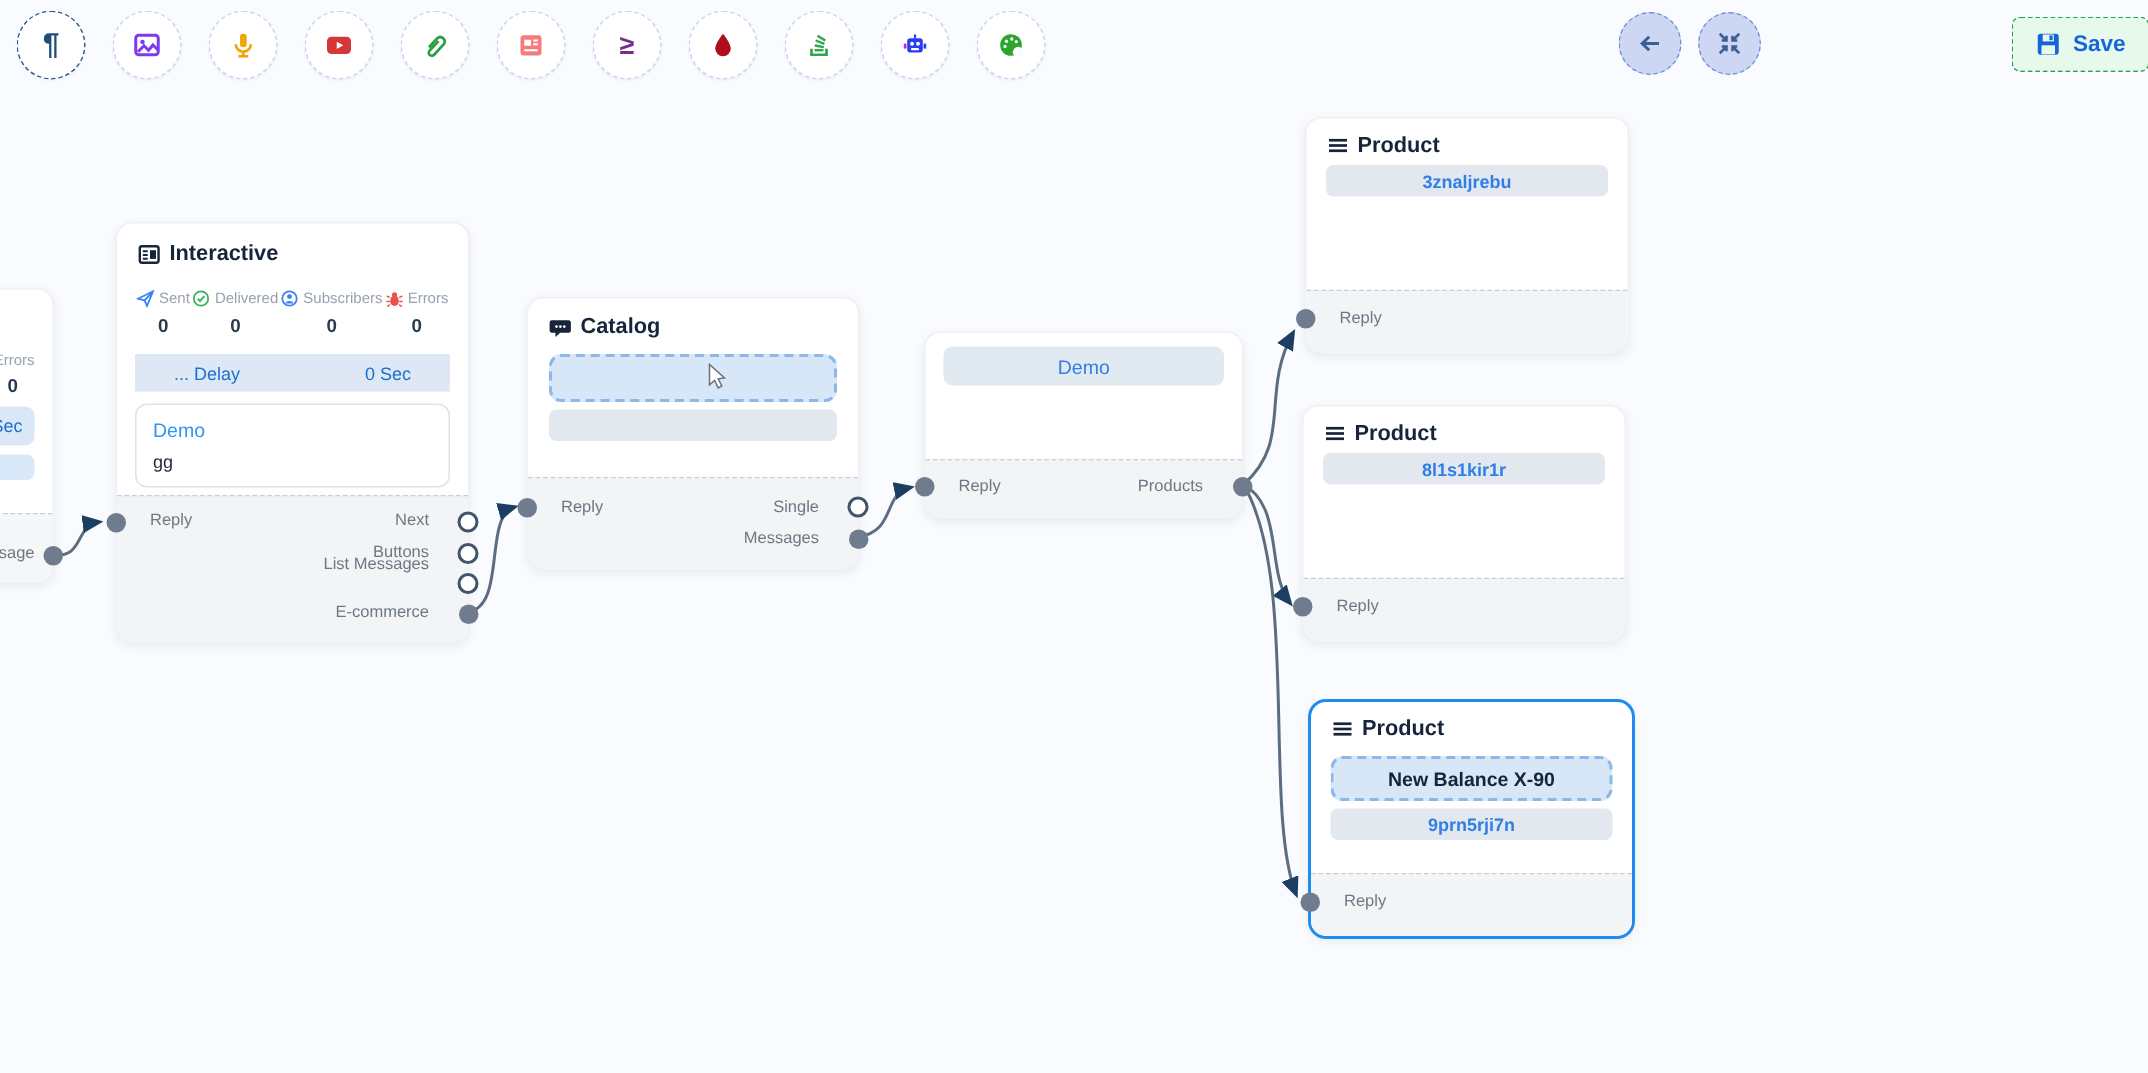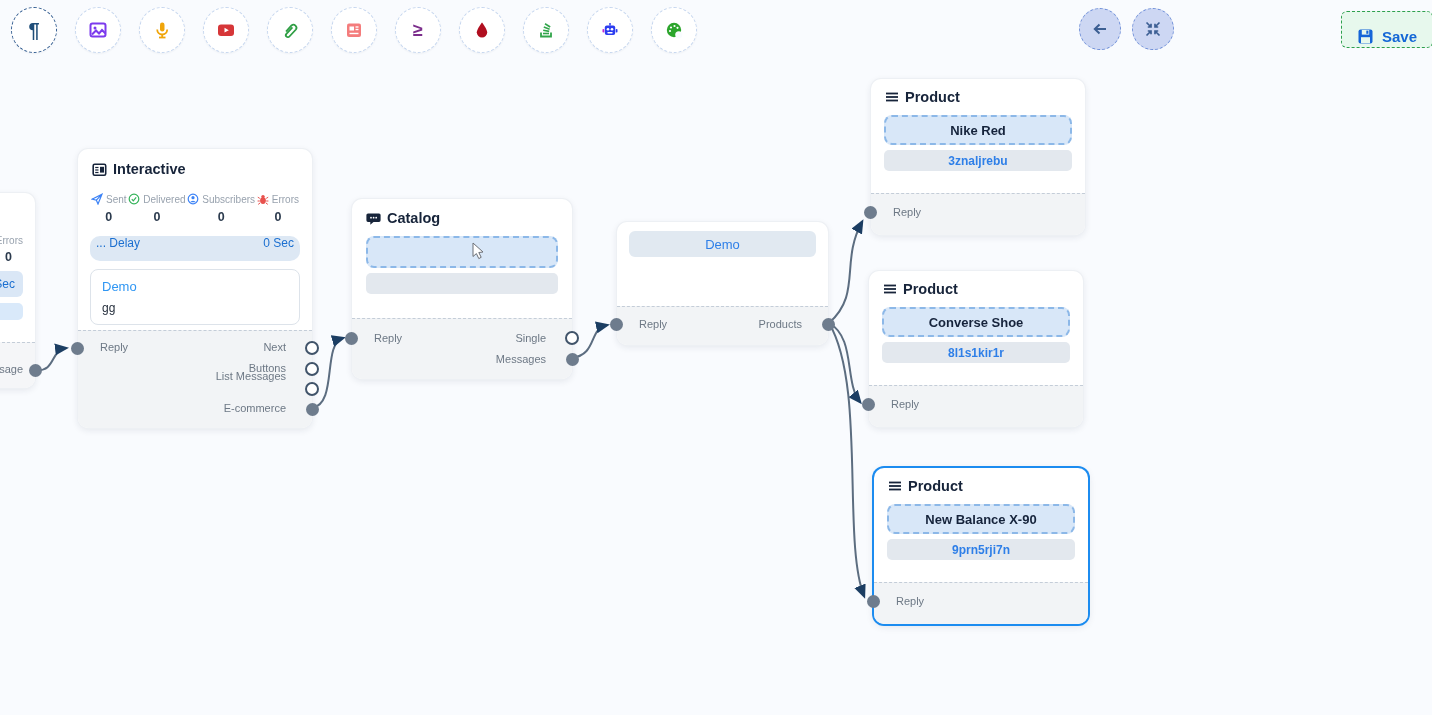--- a/index.html
+++ b/index.html
@@ -25,23 +25,23 @@
   .tb-btn.active { border-color:#2f5a8f; }
   .tb-glyph { font-size:20px; font-weight:bold; line-height:1; }
 
   .circle-btn {
     position:absolute; top:8px; width:42px; height:42px; border-radius:50%;
     background:#cdd7f3; border:1.6px dashed #6f8fd8;
     display:flex; align-items:center; justify-content:center; z-index:6; cursor:pointer;
   }
 
   .save-btn {
-    position:absolute; left:1341px; top:11px; height:37px; padding:16px 15px;
+    position:absolute; left:1341px; top:11px; height:37px; padding:4px 15px;
     background:#e7f8ed; border:1.6px dashed #2ea04d; border-radius:6px;
-    display:flex; gap:8px; z-index:6; cursor:pointer;
+    display:flex; align-items:center; gap:8px; z-index:6; cursor:pointer;
     color:#1467d6; font-size:15px; font-weight:bold;
   }
   .share-partial {
     position:absolute; left:1359px; top:11px; width:54px; height:37px;
     border:1.6px dashed #2ea04d; border-right:none; border-radius:6px 0 0 6px;
     background:linear-gradient(90deg, rgba(231,248,237,0) 0%, #dff5e6 70%);
     overflow:hidden; z-index:5;
   }
   .share-partial span {
     position:absolute; right:3px; top:9px; color:#1467d6; font-size:15px; font-weight:bold;
@@ -65,22 +65,22 @@
   .handle { position:absolute; width:13px; height:13px; border-radius:50%; background:#6e7c8d; z-index:4; }
   .handle.open { background:#ffffff; border:2px solid #41546a; width:14px; height:14px; }
 
   
   #node-interactive { left:78px; top:149px; width:234px; height:279px; }
   .stats { display:flex; justify-content:space-between; padding:16px 13px 0 13px; }
   .stat { text-align:center; }
   .stat-top { display:flex; align-items:center; gap:3px; font-size:10px; color:#98a2ae; }
   .stat-val { margin-top:5px; font-size:12.5px; color:#2b3a4d; font-weight:bold; }
   .delay-row {
-    margin:12px 12px 0 12px; height:25px; background:#dde8f4; border-radius:10px;
-    display:flex; align-items:flex-start; justify-content:space-between; padding:0 6px;
+    margin:12px 12px 0 12px; height:25px; background:#dde8f4; border-radius:0;
+    display:flex; align-items:center; justify-content:space-between; padding:0 26px;
     font-size:12px; color:#1b6fd0;
   }
   .msg-box {
     margin:8px 12px 0 12px; border:1px solid #dde3ea; border-radius:8px; padding:9px 11px;
   }
   .msg-title { color:#2f96f3; font-size:13px; }
   .msg-body { margin-top:7px; color:#1f2937; font-size:12px; }
   #node-interactive .node-footer { height:98px; }
 
   
@@ -387,44 +387,38 @@
 
 <div class="node product-node" id="node-product-0">
   <div class="node-title" style="padding-top:10px;">
     <svg width="14" height="14">
       <rect x="1" y="2.6" width="12" height="1.8" fill="#17243a"></rect>
         <rect x="1" y="6.1" width="12" height="1.8" fill="#17243a"></rect>
         <rect x="1" y="9.6" width="12" height="1.8" fill="#17243a"></rect>
     </svg>
     <span>Product</span>
   </div>
-  <div class="dashed-box">
-    <span>Nike Red</span>
-  </div>
   <div class="gray-box">
     <span>3znaljrebu</span>
   </div>
   <div class="node-footer">
     <span class="f-label" style="left:22px; top:12px;">Reply</span>
     <span class="handle" style="left:-7px; top:12px;"></span>
   </div>
 </div>
 
 <div class="node product-node" id="node-product-1">
   <div class="node-title" style="padding-top:10px;">
     <svg width="14" height="14">
       <rect x="1" y="2.6" width="12" height="1.8" fill="#17243a"></rect>
         <rect x="1" y="6.1" width="12" height="1.8" fill="#17243a"></rect>
         <rect x="1" y="9.6" width="12" height="1.8" fill="#17243a"></rect>
     </svg>
     <span>Product</span>
   </div>
-  <div class="dashed-box">
-    <span>Converse Shoe</span>
-  </div>
   <div class="gray-box">
     <span>8l1s1kir1r</span>
   </div>
   <div class="node-footer">
     <span class="f-label" style="left:22px; top:12px;">Reply</span>
     <span class="handle" style="left:-7px; top:12px;"></span>
   </div>
 </div>
 
 <div class="node product-node selected" id="node-product-2">

